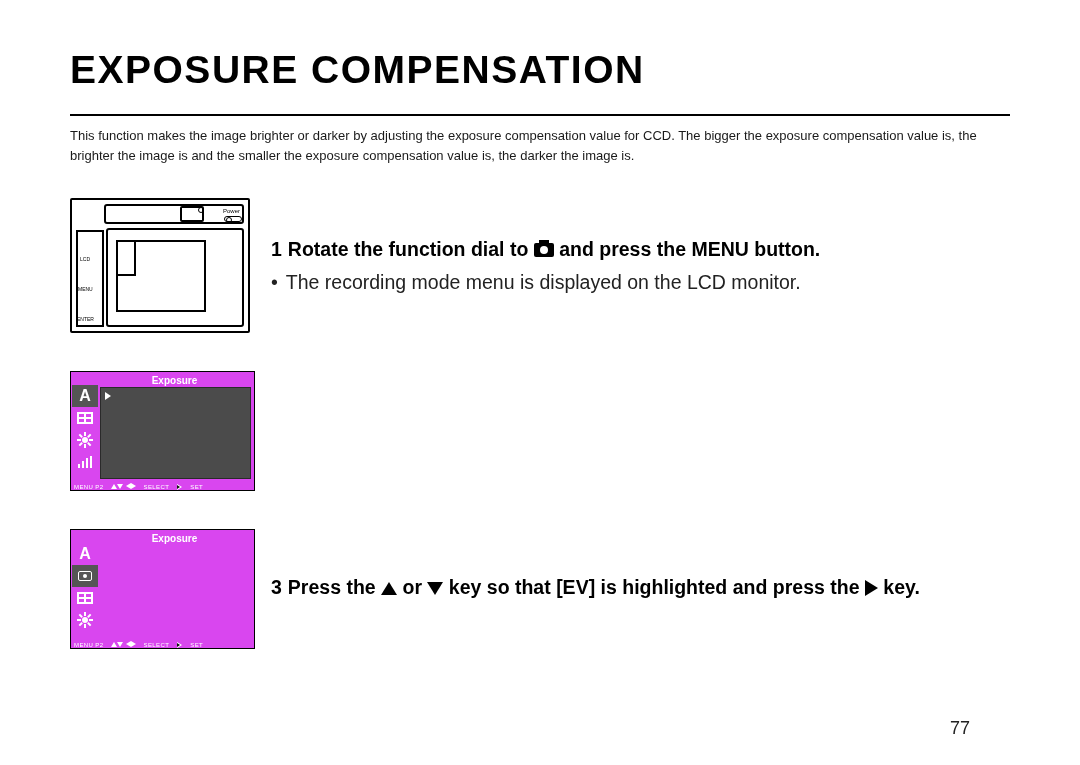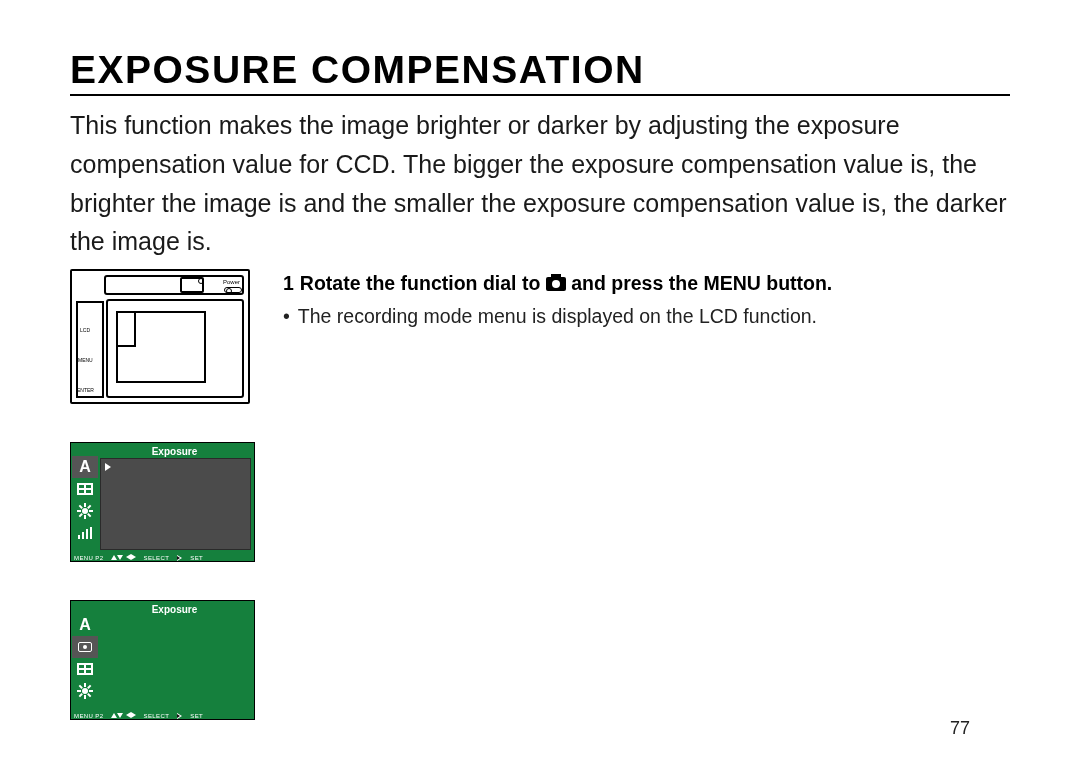--- a/index.html
+++ b/index.html
@@ -10,39 +10,39 @@
     font-family: Arial, Helvetica, sans-serif;
     color: #000;
     padding: 48px 70px 20px 70px;
     position: relative;
   }
   .title {
     font-size: 39px;
     font-weight: 900;
     letter-spacing: 1.5px;
     font-stretch: condensed;
-    margin-bottom: 2px;
+    margin-bottom: 22px;
     font-family: "Arial Narrow", Arial, sans-serif;
   }
   .rule {
     border: none;
     border-top: 2px solid #000;
     margin-bottom: 10px;
   }
   .intro {
-    font-size: 25px;
+    font-size: 13px;
     line-height: 1.55;
     color: #1a1a1a;
-    margin-bottom: 8px;
+    margin-bottom: 32px;
   }
   .steps { }
   .step {
     display: flex;
-    align-items: flex-start;
-    gap: 28px;
+    align-items: center;
+    gap: 16px;
     margin-bottom: 38px;
   }
   .thumb {
     width: 185px;
     flex: 0 0 185px;
   }
   .step-text {
     flex: 1;
     font-size: 19.5px;
     line-height: 1.5;
@@ -147,21 +147,21 @@
     position: absolute;
     left: 0; top: 0; width: 16px; height: 32px;
     border-right: 2px solid #000;
     border-bottom: 2px solid #000;
   }
 
   
   .lcd {
     width: 185px;
     height: 120px;
-    background: #15803d;
+    background: #d946ef;
     position: relative;
     padding: 16px;
     color: #fff;
     font-family: Arial, sans-serif;
     box-shadow: inset 0 0 0 1px #000;
   }
   .lcd .header {
     position: absolute;
     left: 30px; right: 6px; top: 4px;
     text-align: center;
@@ -275,21 +275,21 @@
         <div class="body-area"></div>
         <div class="inner"></div>
       </div>
     </div>
     <div class="step-text">
       <span class="step-head">
         <span class="num">1</span><span>Rotate the function dial to </span><span class="cam-icon"><i></i></span><span> and press the MENU button.</span>
       </span>
       <div class="bullet">
         <span class="dot">•</span>
-        <span>The recording mode menu is displayed on the LCD function.</span>
+        <span>The recording mode menu is displayed on the LCD monitor.</span>
       </div>
     </div>
   </div>
 
   <div class="step">
     <div class="thumb">
       <div class="lcd">
         <div class="header">Exposure</div>
         <div class="side">
           <div class="side-item sel">
@@ -362,17 +362,22 @@
         </div>
         <div class="footer">
           <span>MENU P2</span>
           <span><i class="tri-u-sm"></i><i class="tri-d-sm"></i>&nbsp;<i class="tri-l-sm"></i><i class="tri-r-sm"></i></span>
           <span>SELECT</span>
           <span class="hollow-r"></span>
           <span>SET</span>
         </div>
       </div>
     </div>
+    <div class="step-text">
+      <span class="step-head">
+        <span class="num">3</span><span>Press the </span><span class="tri-up"></span><span> or </span><span class="tri-down"></span><span> key so that [EV] is highlighted and press the </span><span class="tri-right"></span><span> key.</span>
+      </span>
+    </div>
   </div>
 
 </div>
 
 <div class="page-num">77</div>
 
 </body></html>

